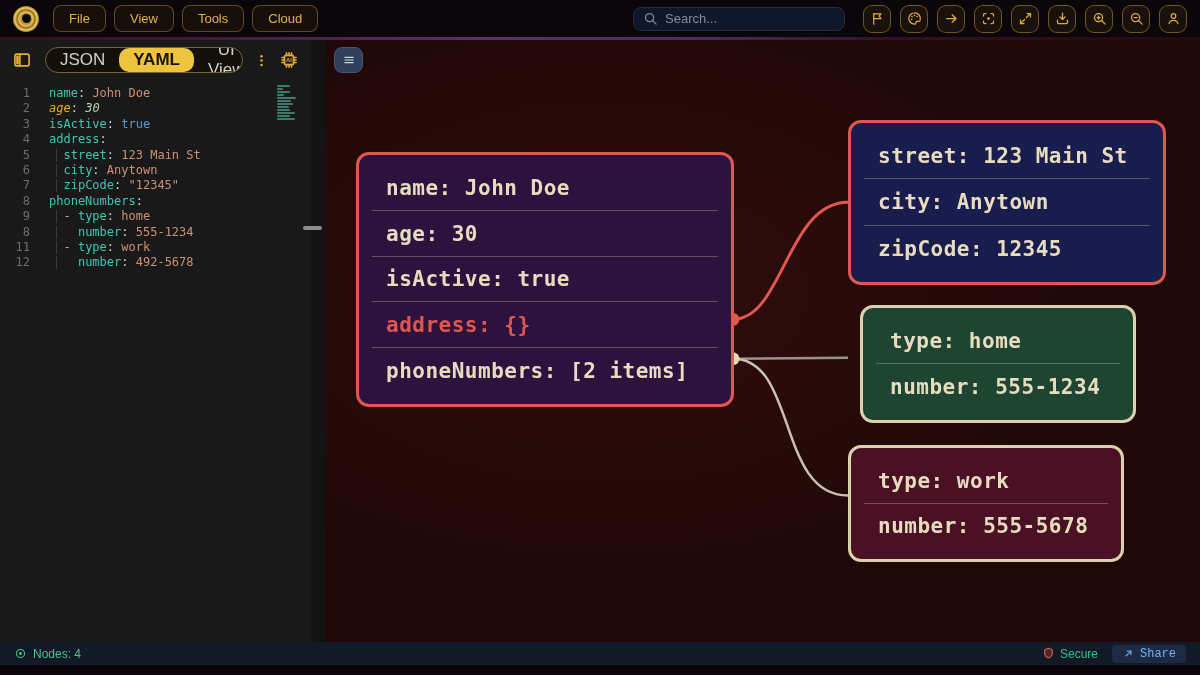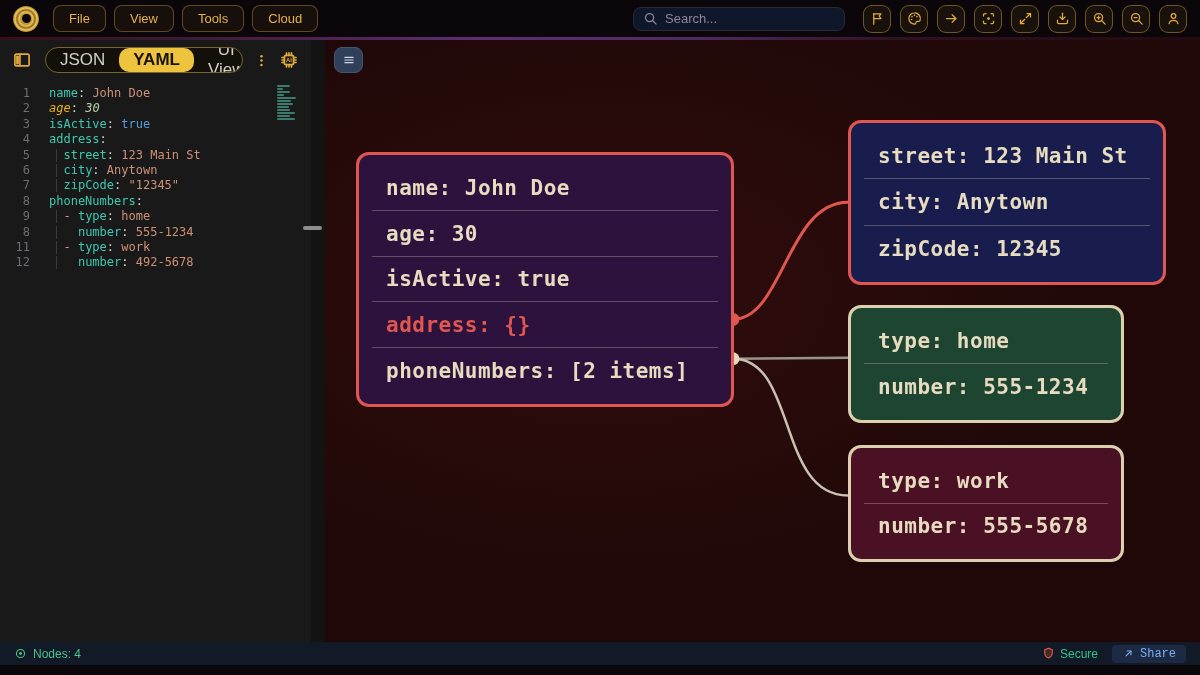--- a/index.html
+++ b/index.html
@@ -277,21 +277,21 @@
           <div class="grow" style="color: rgb(232, 220, 192);">age: 30</div>
           <div class="grow" style="color: rgb(232, 220, 192);">isActive: true</div>
           <div class="grow" style="color: rgb(224, 87, 79);">address: {}</div>
           <div class="grow" style="color: rgb(232, 220, 192);">phoneNumbers: [2 items]</div>
         </div>
         <div class="gnode" style="left: 523px; top: 80px; width: 318px; height: 165px; border-color: rgb(224, 87, 79); background: rgb(25, 29, 78);">
           <div class="grow" style="color: rgb(232, 220, 192);">street: 123 Main St</div>
           <div class="grow" style="color: rgb(232, 220, 192);">city: Anytown</div>
           <div class="grow" style="color: rgb(232, 220, 192);">zipCode: 12345</div>
         </div>
-        <div class="gnode" style="left: 523px; top: 265px; width: 276px; height: 118px; border-color: rgb(220, 208, 174); background: rgb(29, 69, 49);">
+        <div class="gnode" style="left: 535px; top: 265px; width: 276px; height: 118px; border-color: rgb(220, 208, 174); background: rgb(29, 69, 49);">
           <div class="grow" style="color: rgb(232, 220, 192);">type: home</div>
           <div class="grow" style="color: rgb(232, 220, 192);">number: 555-1234</div>
         </div>
         <div class="gnode" style="left: 523px; top: 405px; width: 276px; height: 117px; border-color: rgb(220, 208, 174); background: rgb(74, 17, 36);">
           <div class="grow" style="color: rgb(232, 220, 192);">type: work</div>
           <div class="grow" style="color: rgb(232, 220, 192);">number: 555-5678</div>
         </div>
       </section>
   </div>
 

